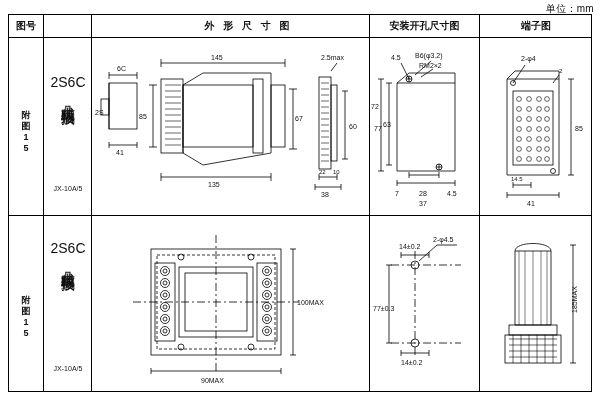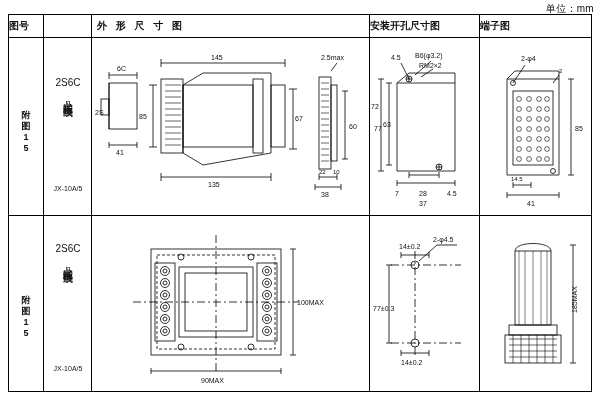--- a/index.html
+++ b/index.html
@@ -19,33 +19,33 @@
     width:584px; height:378px;
     border:1px solid #000;
     box-sizing:border-box;
   }
   
   .vline{position:absolute;top:0;bottom:0;width:1px;background:#000;}
   .hline{position:absolute;left:0;right:0;height:1px;background:#000;}
 
   .hdr{
     position:absolute;top:0;height:22px;line-height:22px;
-    font-size:10px;font-weight:bold;
+    text-align:center;font-size:10px;font-weight:bold;
   }
   .hdr.wide{letter-spacing:3px;}
   .vert{
     writing-mode:vertical-rl; text-orientation:upright;
     letter-spacing:1px;
   }
   .col1-text{
     position:absolute;left:0;width:34px;text-align:center;
     font-size:9px;font-weight:bold;line-height:11px;
   }
   .col2-text{
-    position:absolute;left:36px;width:46px;text-align:center;font-size:10px;line-height:11px;
+    position:absolute;left:36px;width:46px;text-align:center;font-size:14px;line-height:11px;
   }
   .small{font-size:7px;}
   svg{display:block;}
   .dwg{position:absolute;}
   text{font-family:"Liberation Sans", sans-serif;}
 </style>
 </head>
 <body>
 
 <div class="unit">单位：mm</div>
@@ -55,21 +55,21 @@
   <div class="hline" style="top:22px;"></div>
 
   <div class="hline" style="top:200px;"></div>
 
   <div class="vline" style="left:34px;"></div>
   <div class="vline" style="left:82px;"></div>
   <div class="vline" style="left:360px;"></div>
   <div class="vline" style="left:470px;"></div>
 
   <div class="hdr" style="left:0;width:34px;">图号</div>
-  <div class="hdr wide" style="left:88px;width:277px;">外 形 尺 寸 图</div>
+  <div class="hdr wide" style="left:101px;width:277px;">外 形 尺 寸 图</div>
   <div class="hdr" style="left:361px;width:109px;">安装开孔尺寸图</div>
   <div class="hdr" style="left:471px;width:112px;">端子图</div>
 
   <div class="col1-text" style="top:95px;">
     <div>附</div>
     <div>图</div>
     <div>1</div>
     <div>5</div>
   </div>
 

